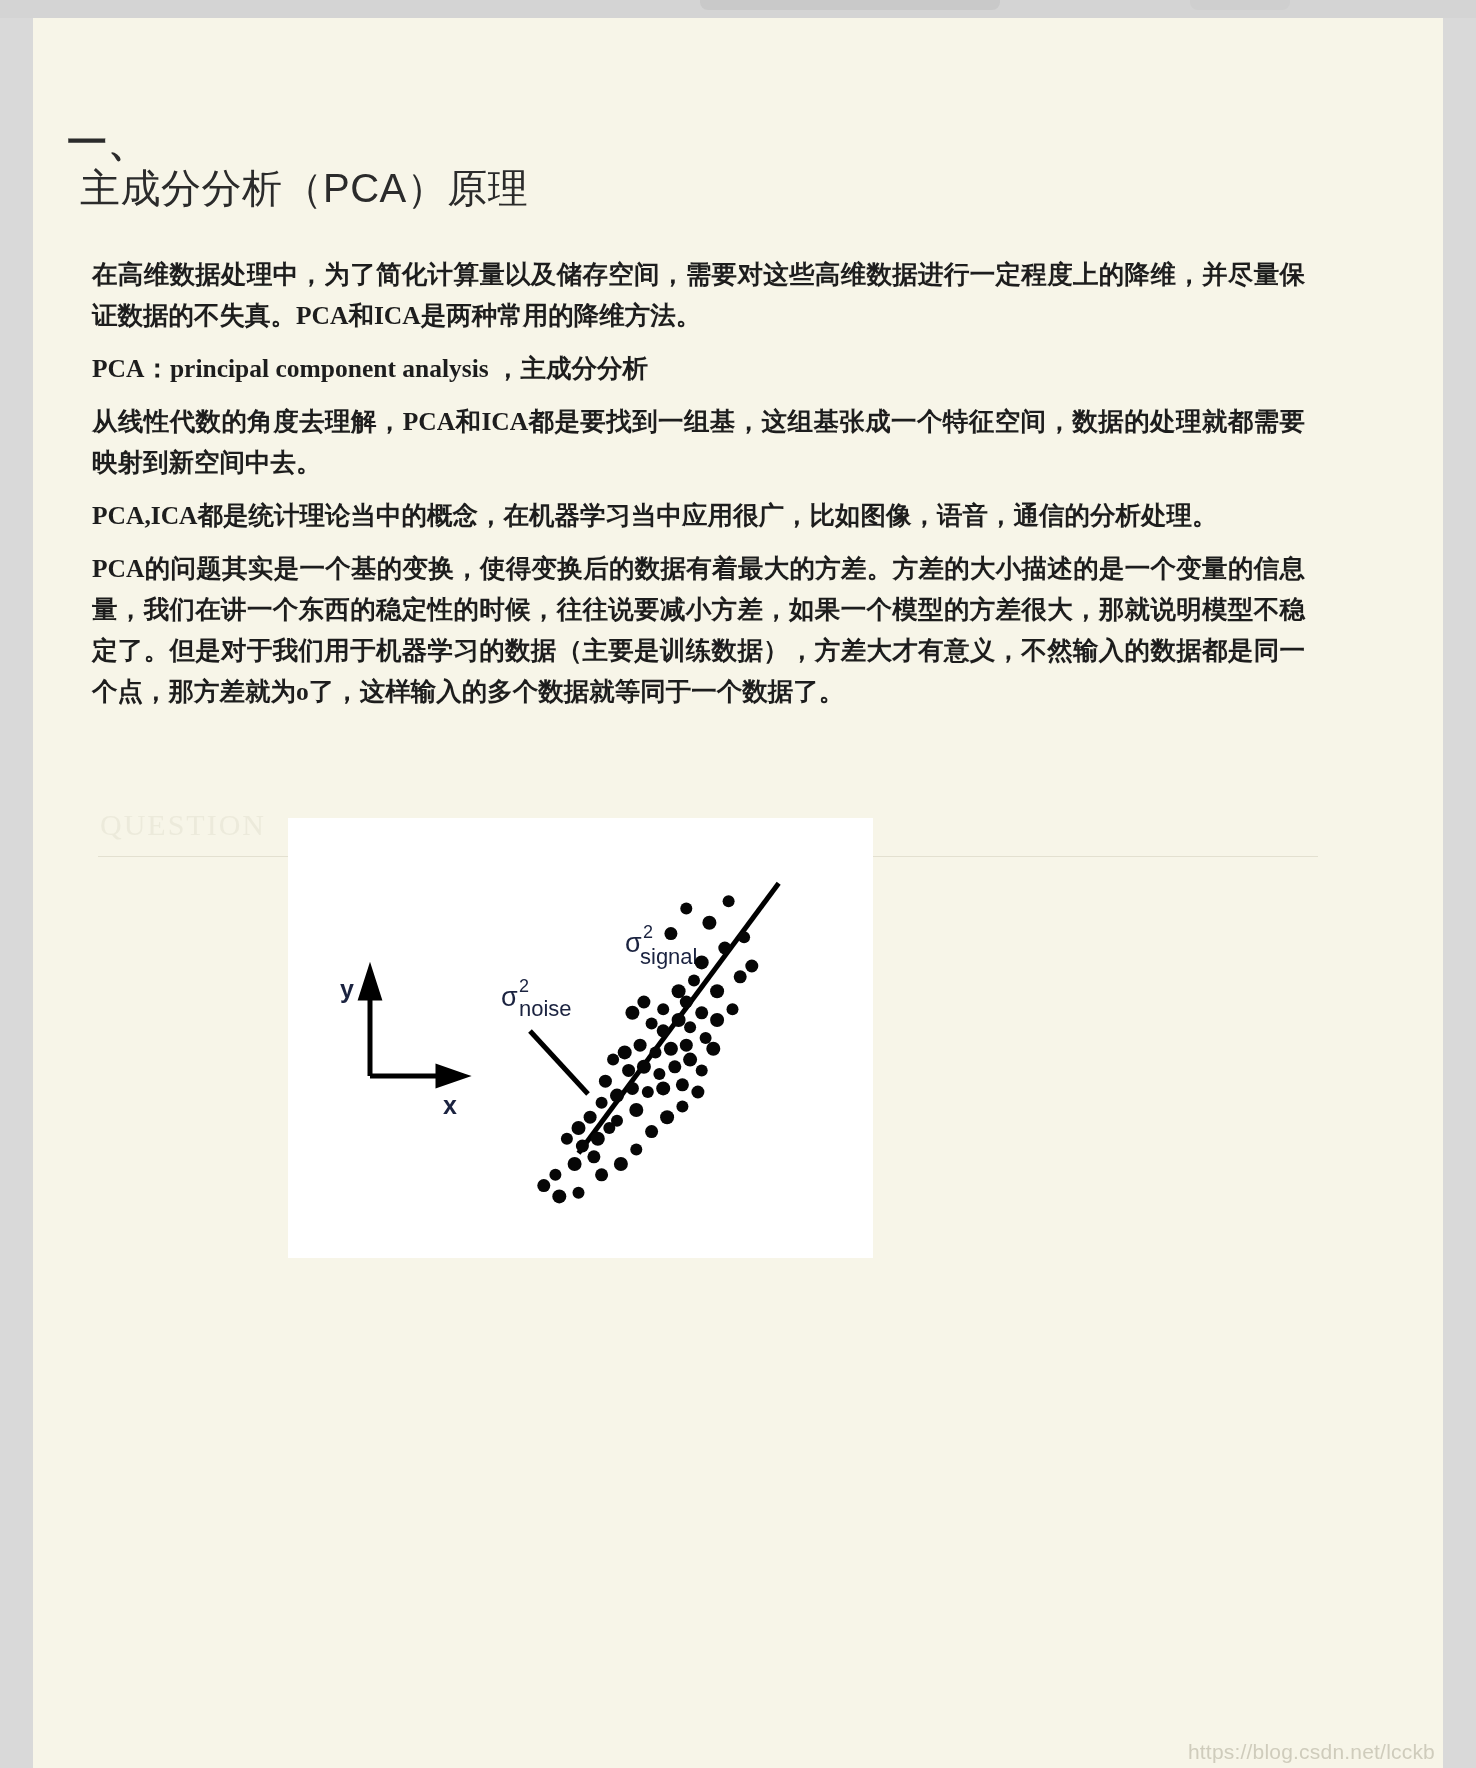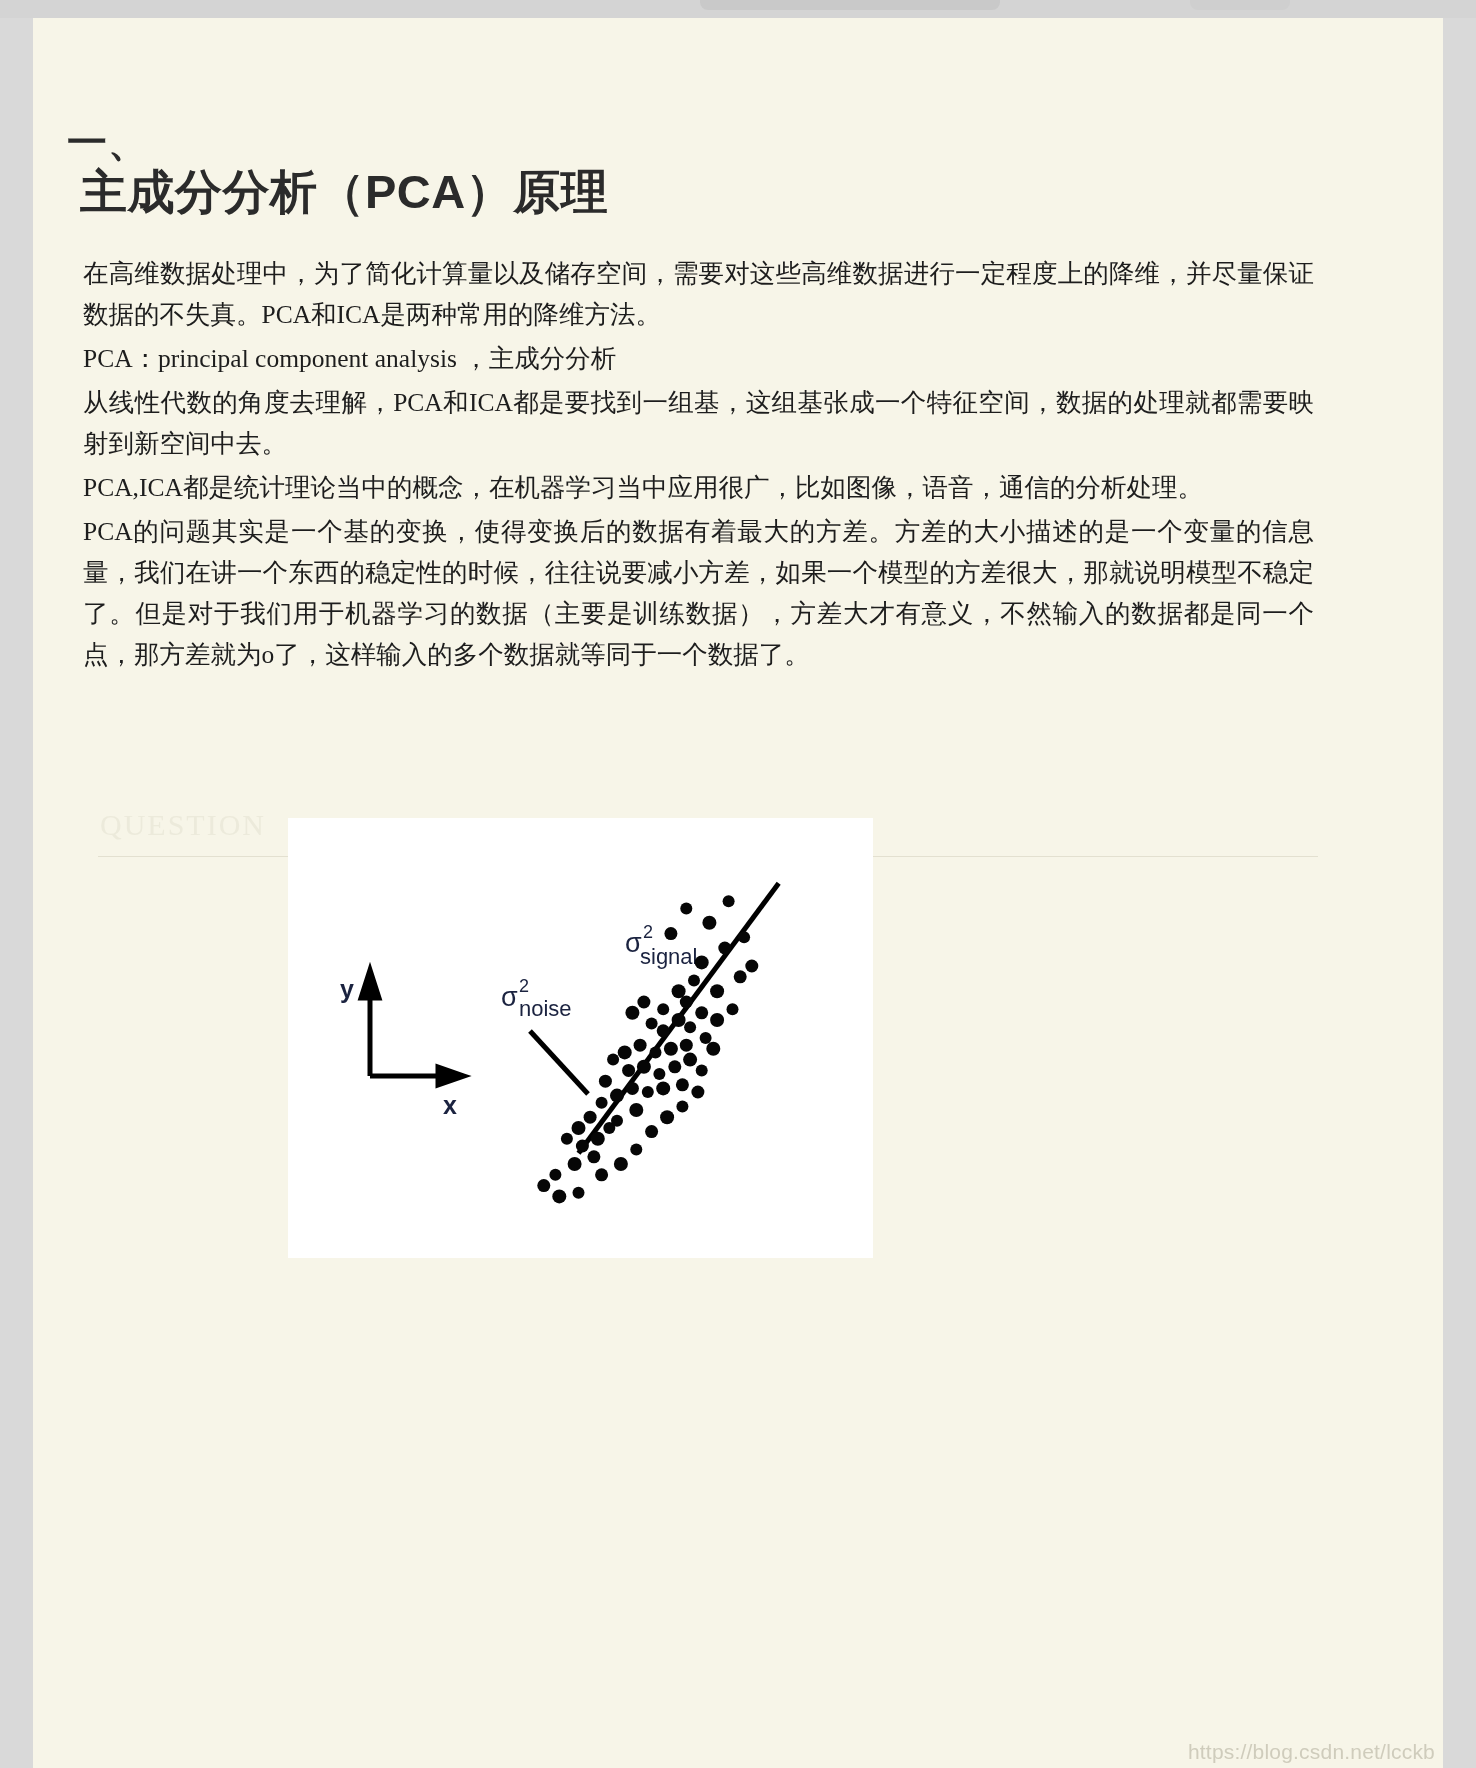--- a/index.html
+++ b/index.html
@@ -55,42 +55,42 @@
     font-size: 40px;
     color: #2b2b2b;
     line-height: 1;
     margin: 0;
     padding-top: 104px;
     padding-left: 12px;
     letter-spacing: 1px;
   }
   .h1 {
     font-family: "Liberation Sans", "DejaVu Sans", sans-serif;
-    font-weight: bold;
-    font-size: 47px;
+    font-weight: normal;
+    font-size: 40px;
     color: #2b2b2b;
     line-height: 1.2;
     margin: 0;
     padding-left: 25px;
     padding-top: 2px;
     letter-spacing: 0.5px;
   }
 
   
   .body-block {
     padding-left: 25px;
     padding-right: 8px;
     padding-top: 30px;
     font-size: 25.5px;
     line-height: 41px;
     color: #1d1d1d;
     text-align: justify;
     text-justify: inter-ideograph;
   }
-  .body-block p { margin: 3px; }
+  .body-block p { margin: 12px; font-weight: bold; }
 
   
   .divider {
     position: absolute;
     left: 43px;
     top: 838px;
     width: 1220px;
     height: 1px;
     background: #e3e0d0;
   }

